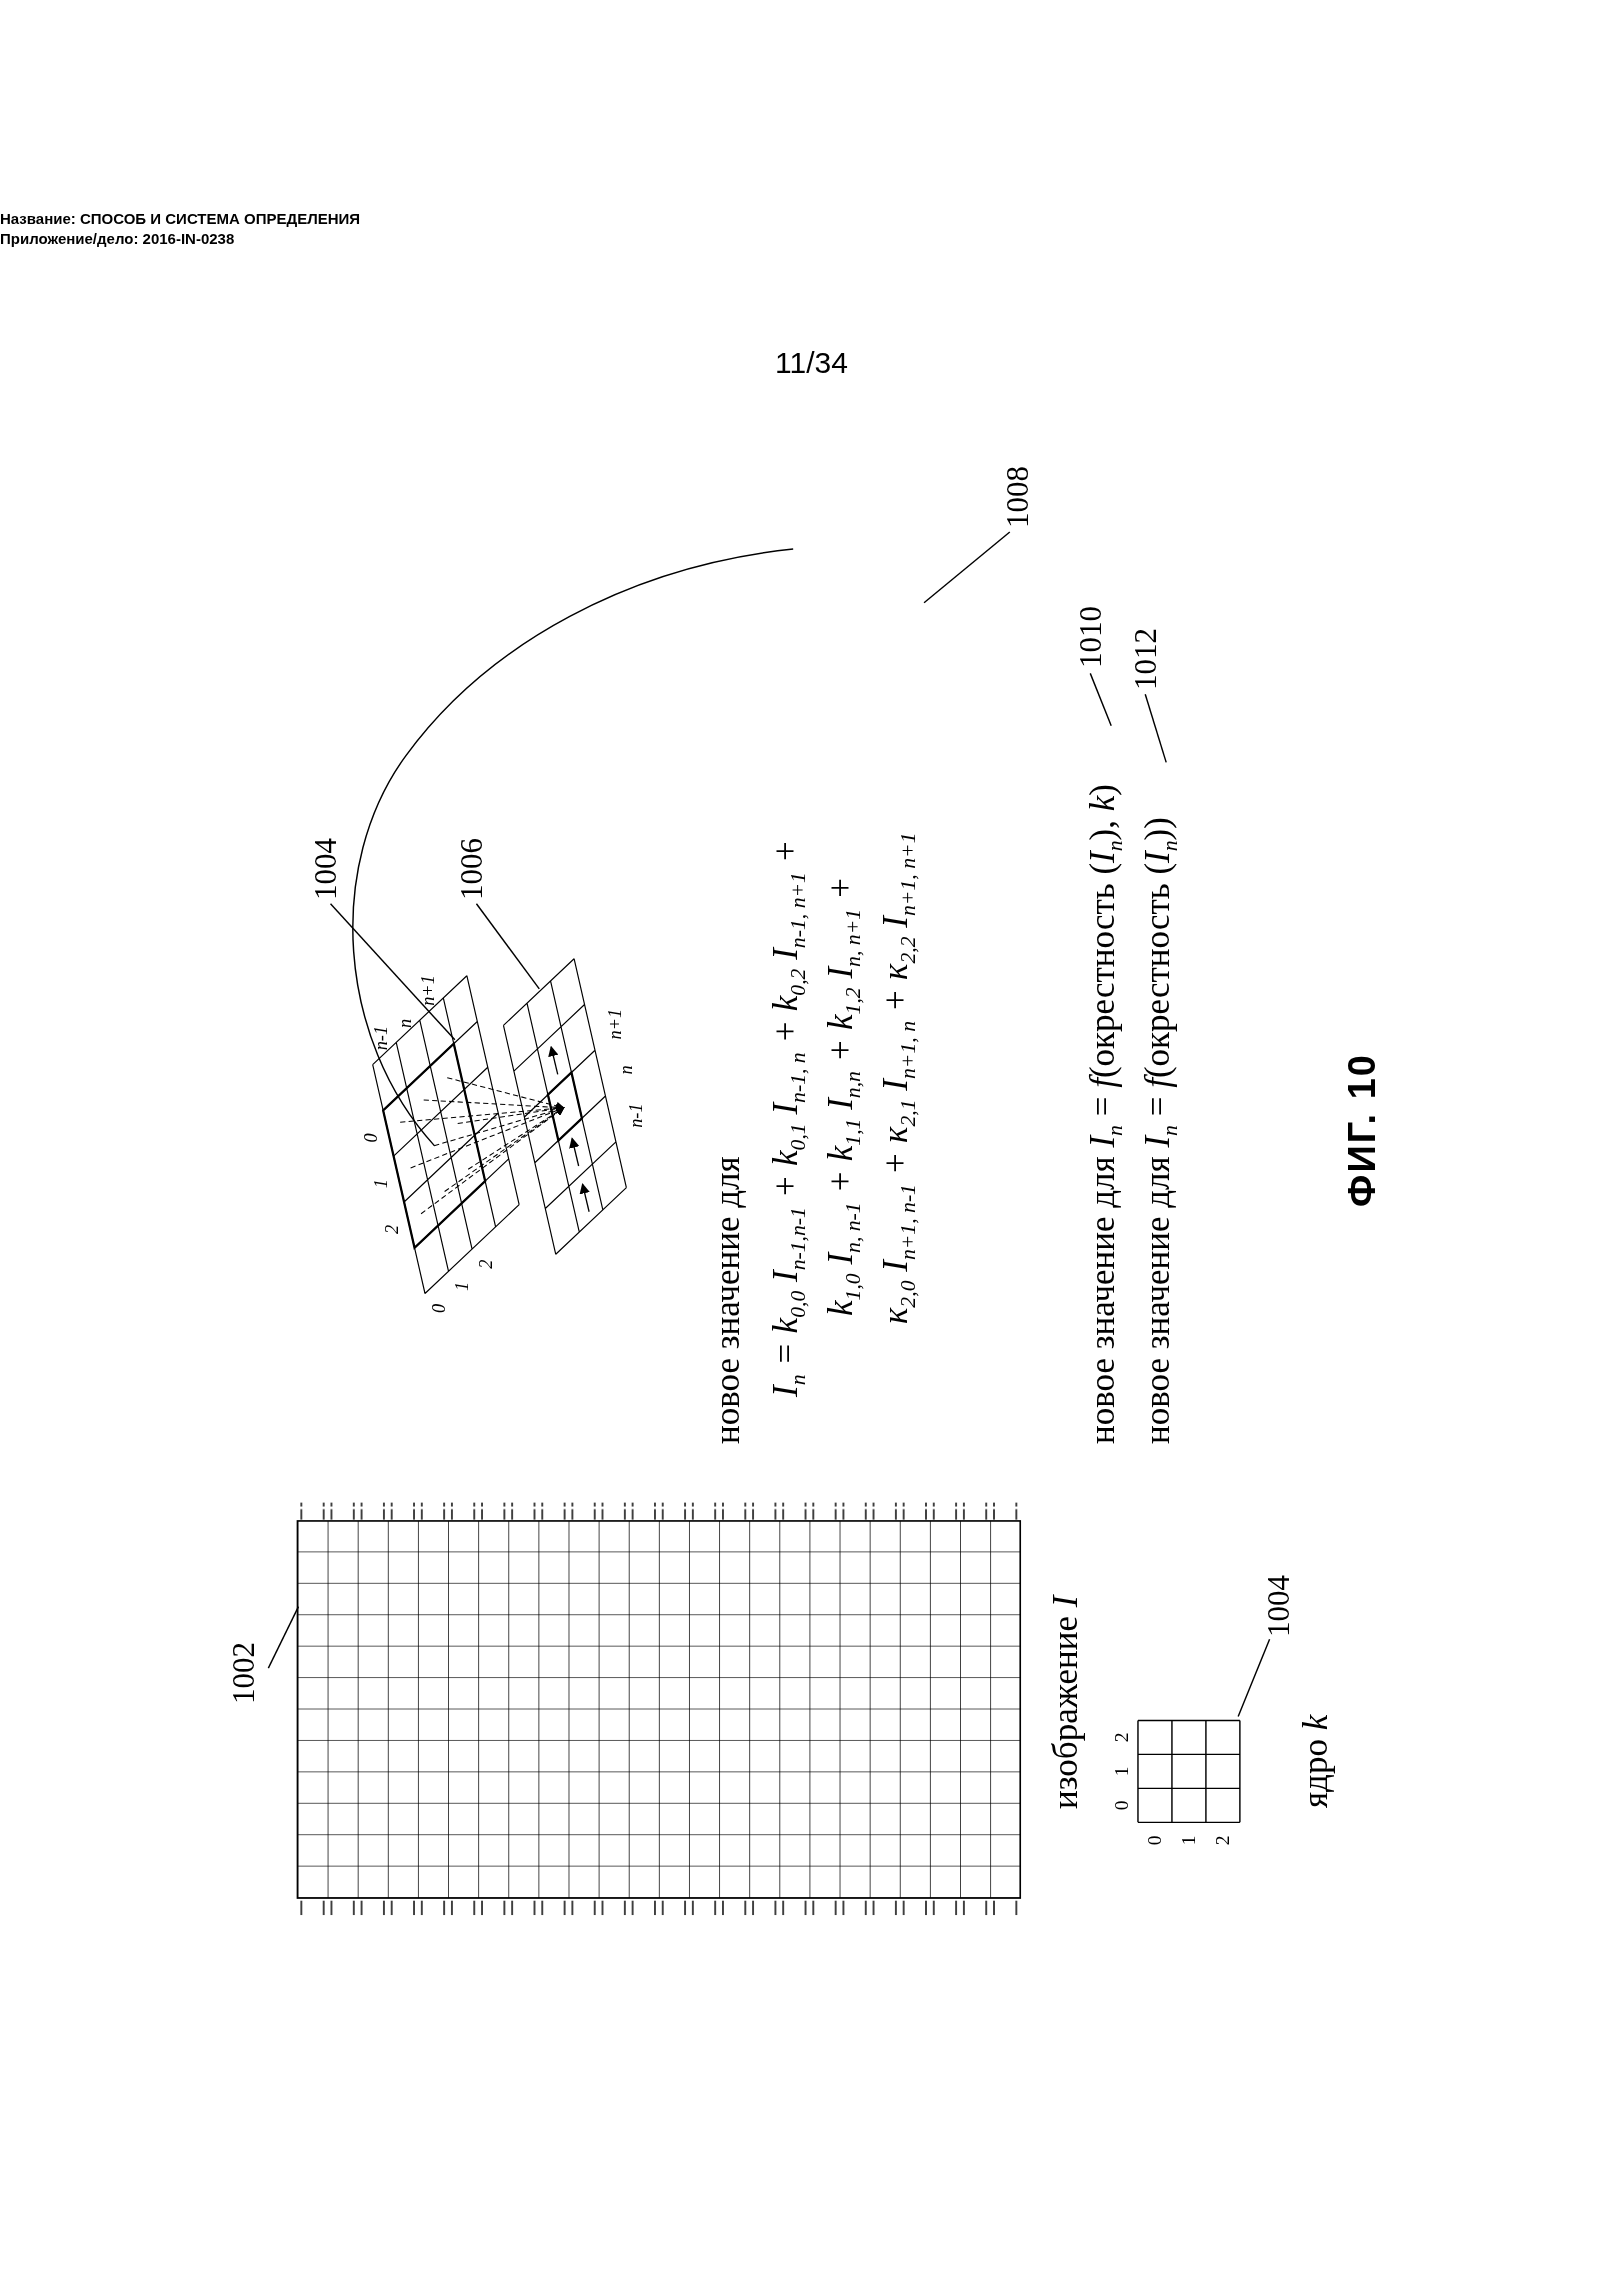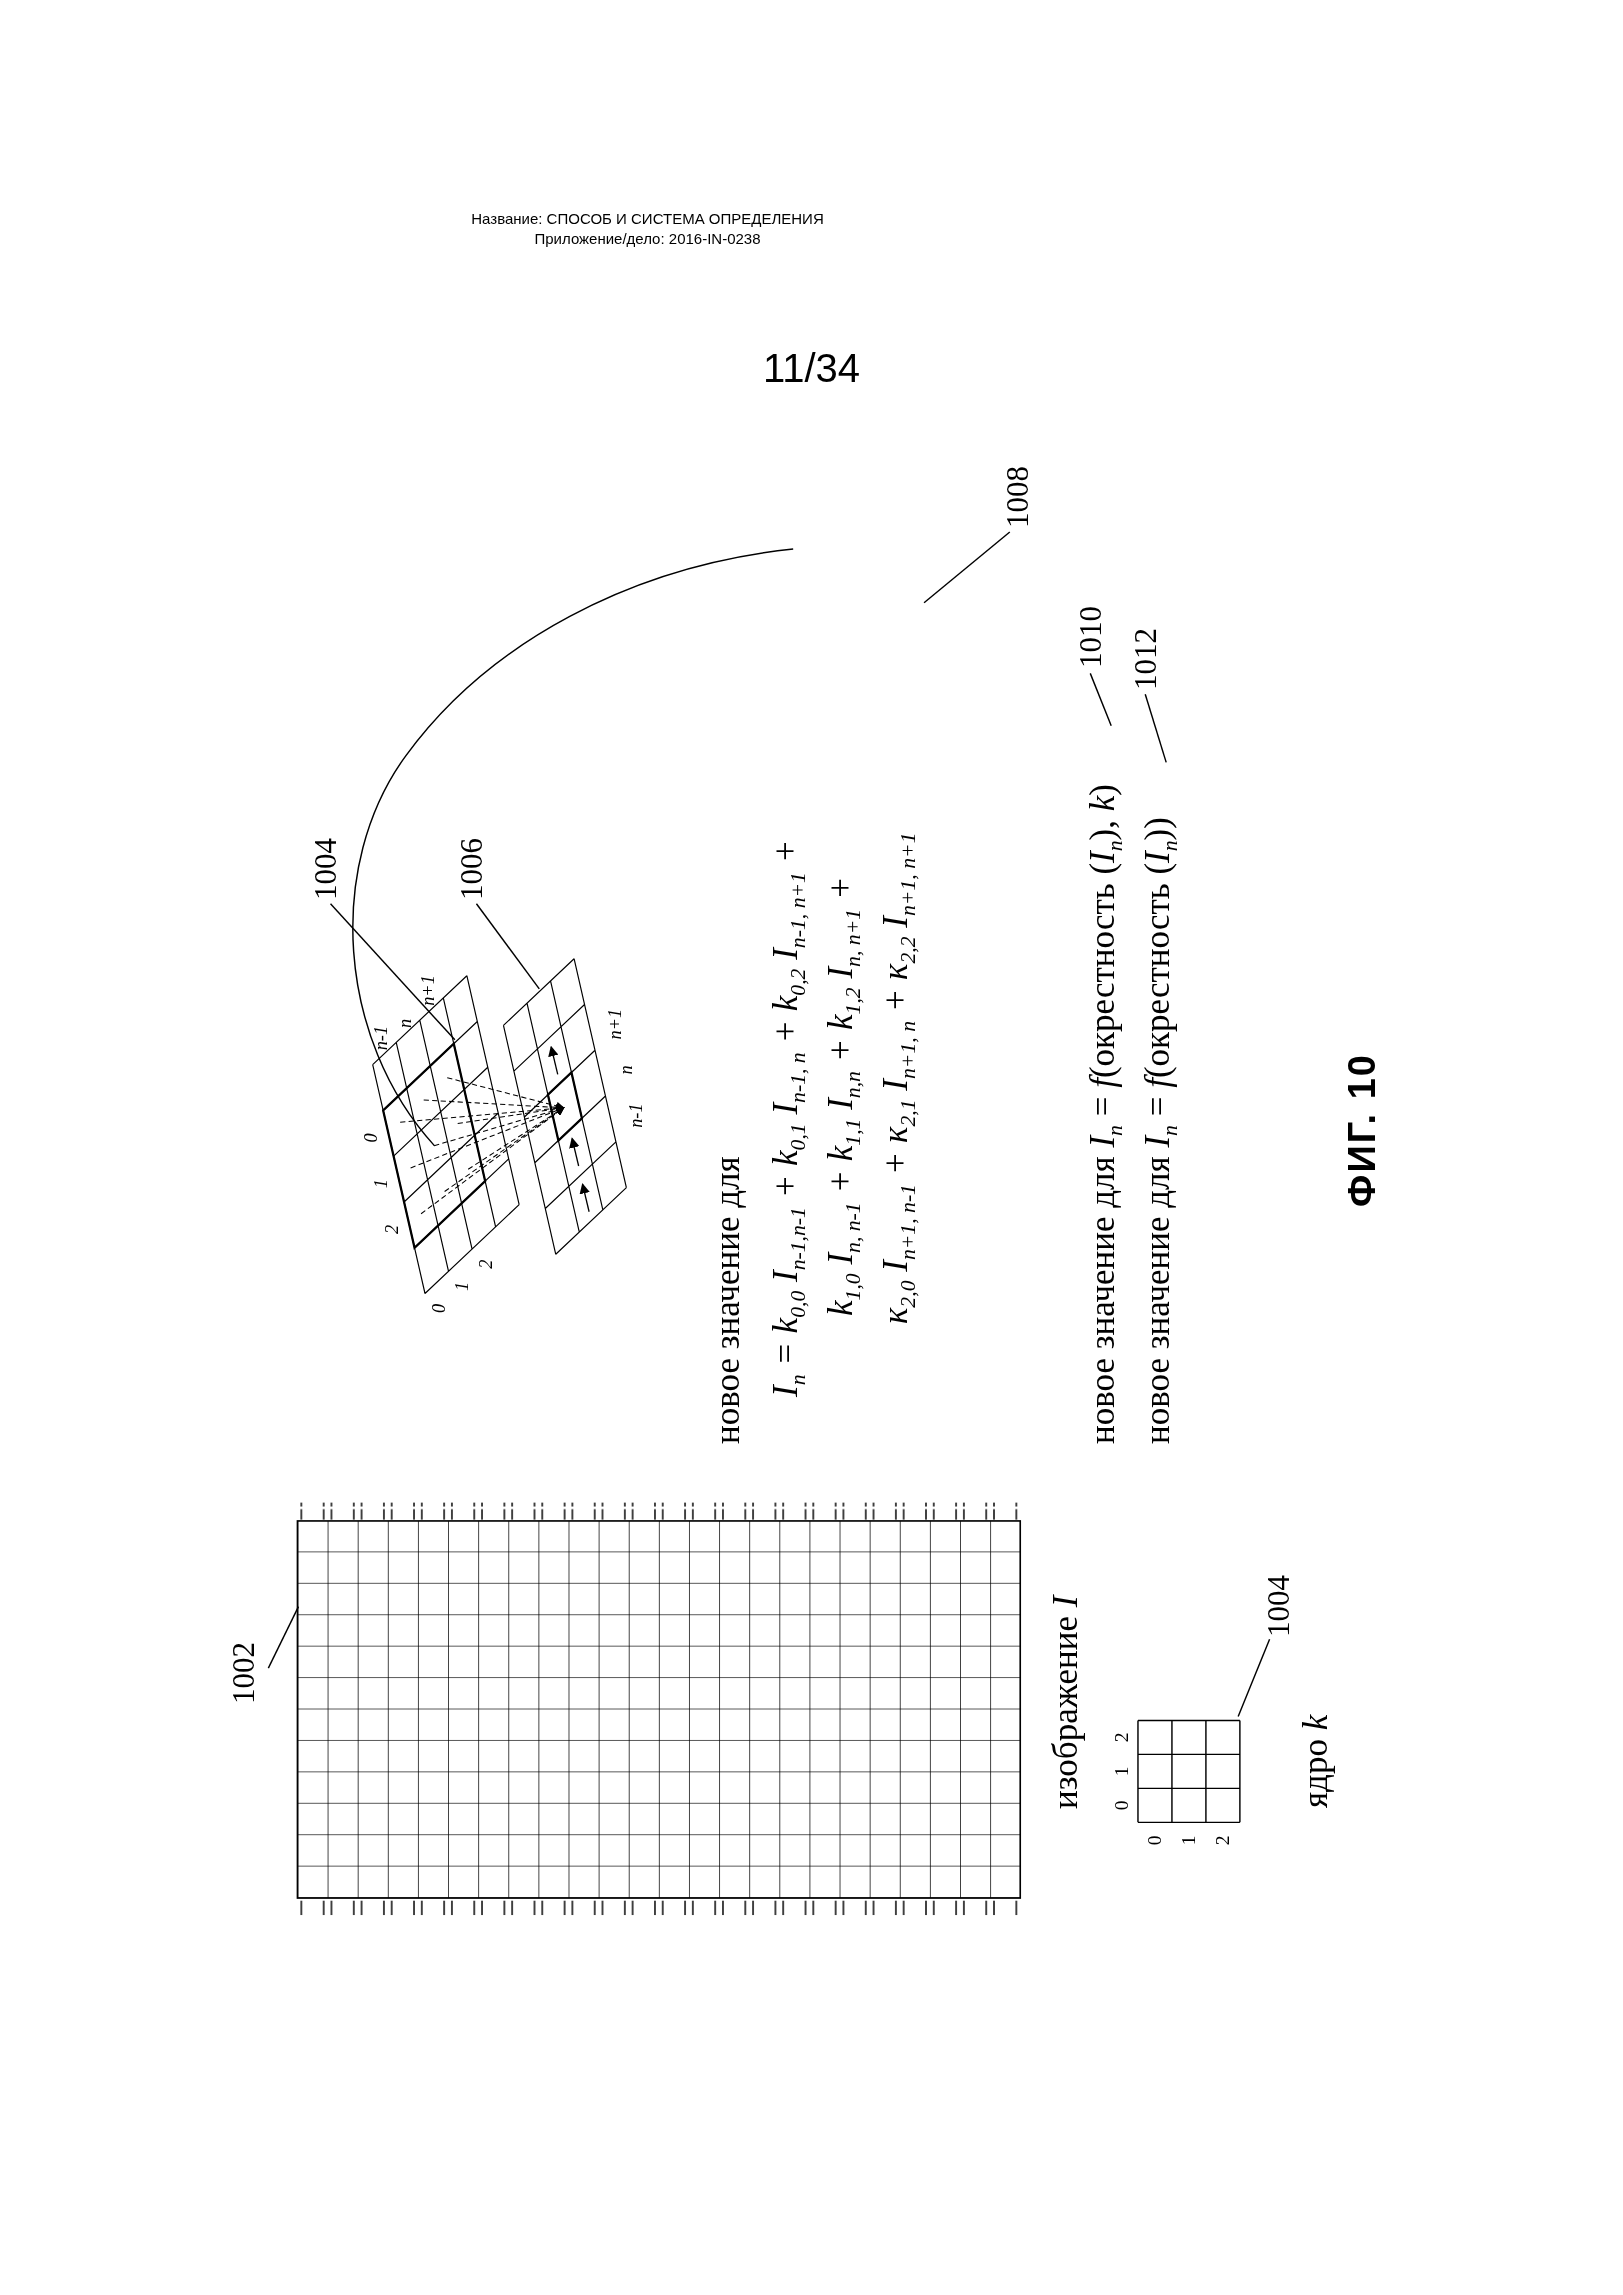--- a/index.html
+++ b/index.html
@@ -4,25 +4,25 @@
 <style>
   * { margin:0; padding:0; box-sizing:border-box; }
   html,body { overflow:hidden; }
   body {
     width:1623px; height:2295px; position:relative;
     background:#ffffff; color:#000;
     font-family:"Liberation Sans", sans-serif;
   }
   .header {
     position:absolute; top:209px; left:0; width:1295px;
-    text-align:center; font-size:15px; font-weight:normal; line-height:20px;
+    text-align:left; font-size:15px; font-weight:bold; line-height:20px;
   }
   .pagenum {
     position:absolute; top:346px; left:0; width:1623px;
-    text-align:center; font-size:40px; font-weight:normal;
+    text-align:center; font-size:30px; font-weight:normal;
   }
   
   .fig {
     position:absolute; left:0; top:0; width:2295px; height:1623px;
     transform-origin:0 0;
     transform: translateY(2295px) rotate(-90deg);
   }
   .abs { position:absolute; }
   .ref {
     position:absolute; font-family:"Liberation Serif", serif;

